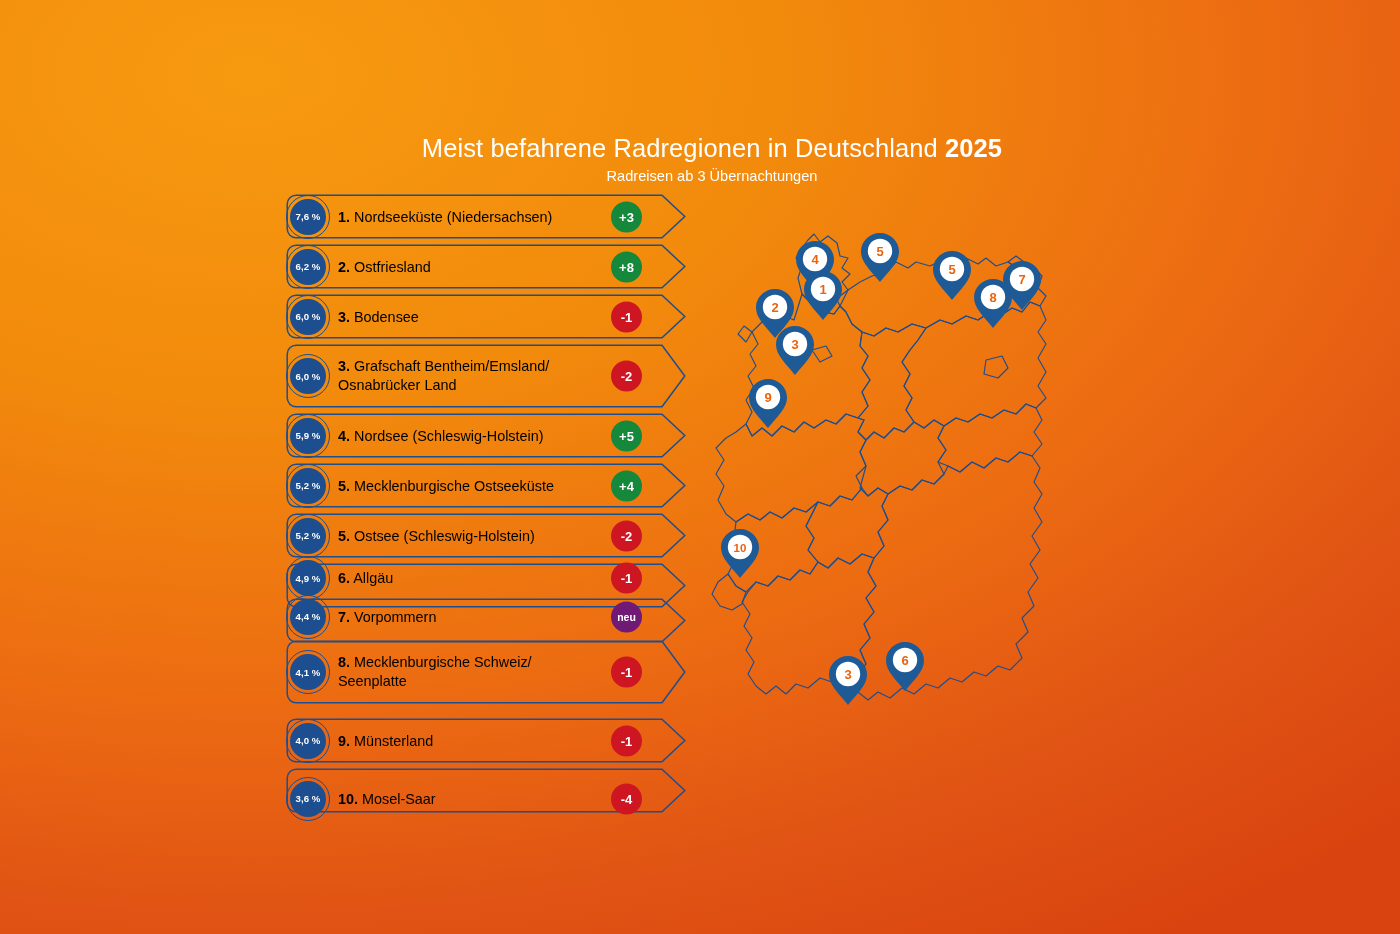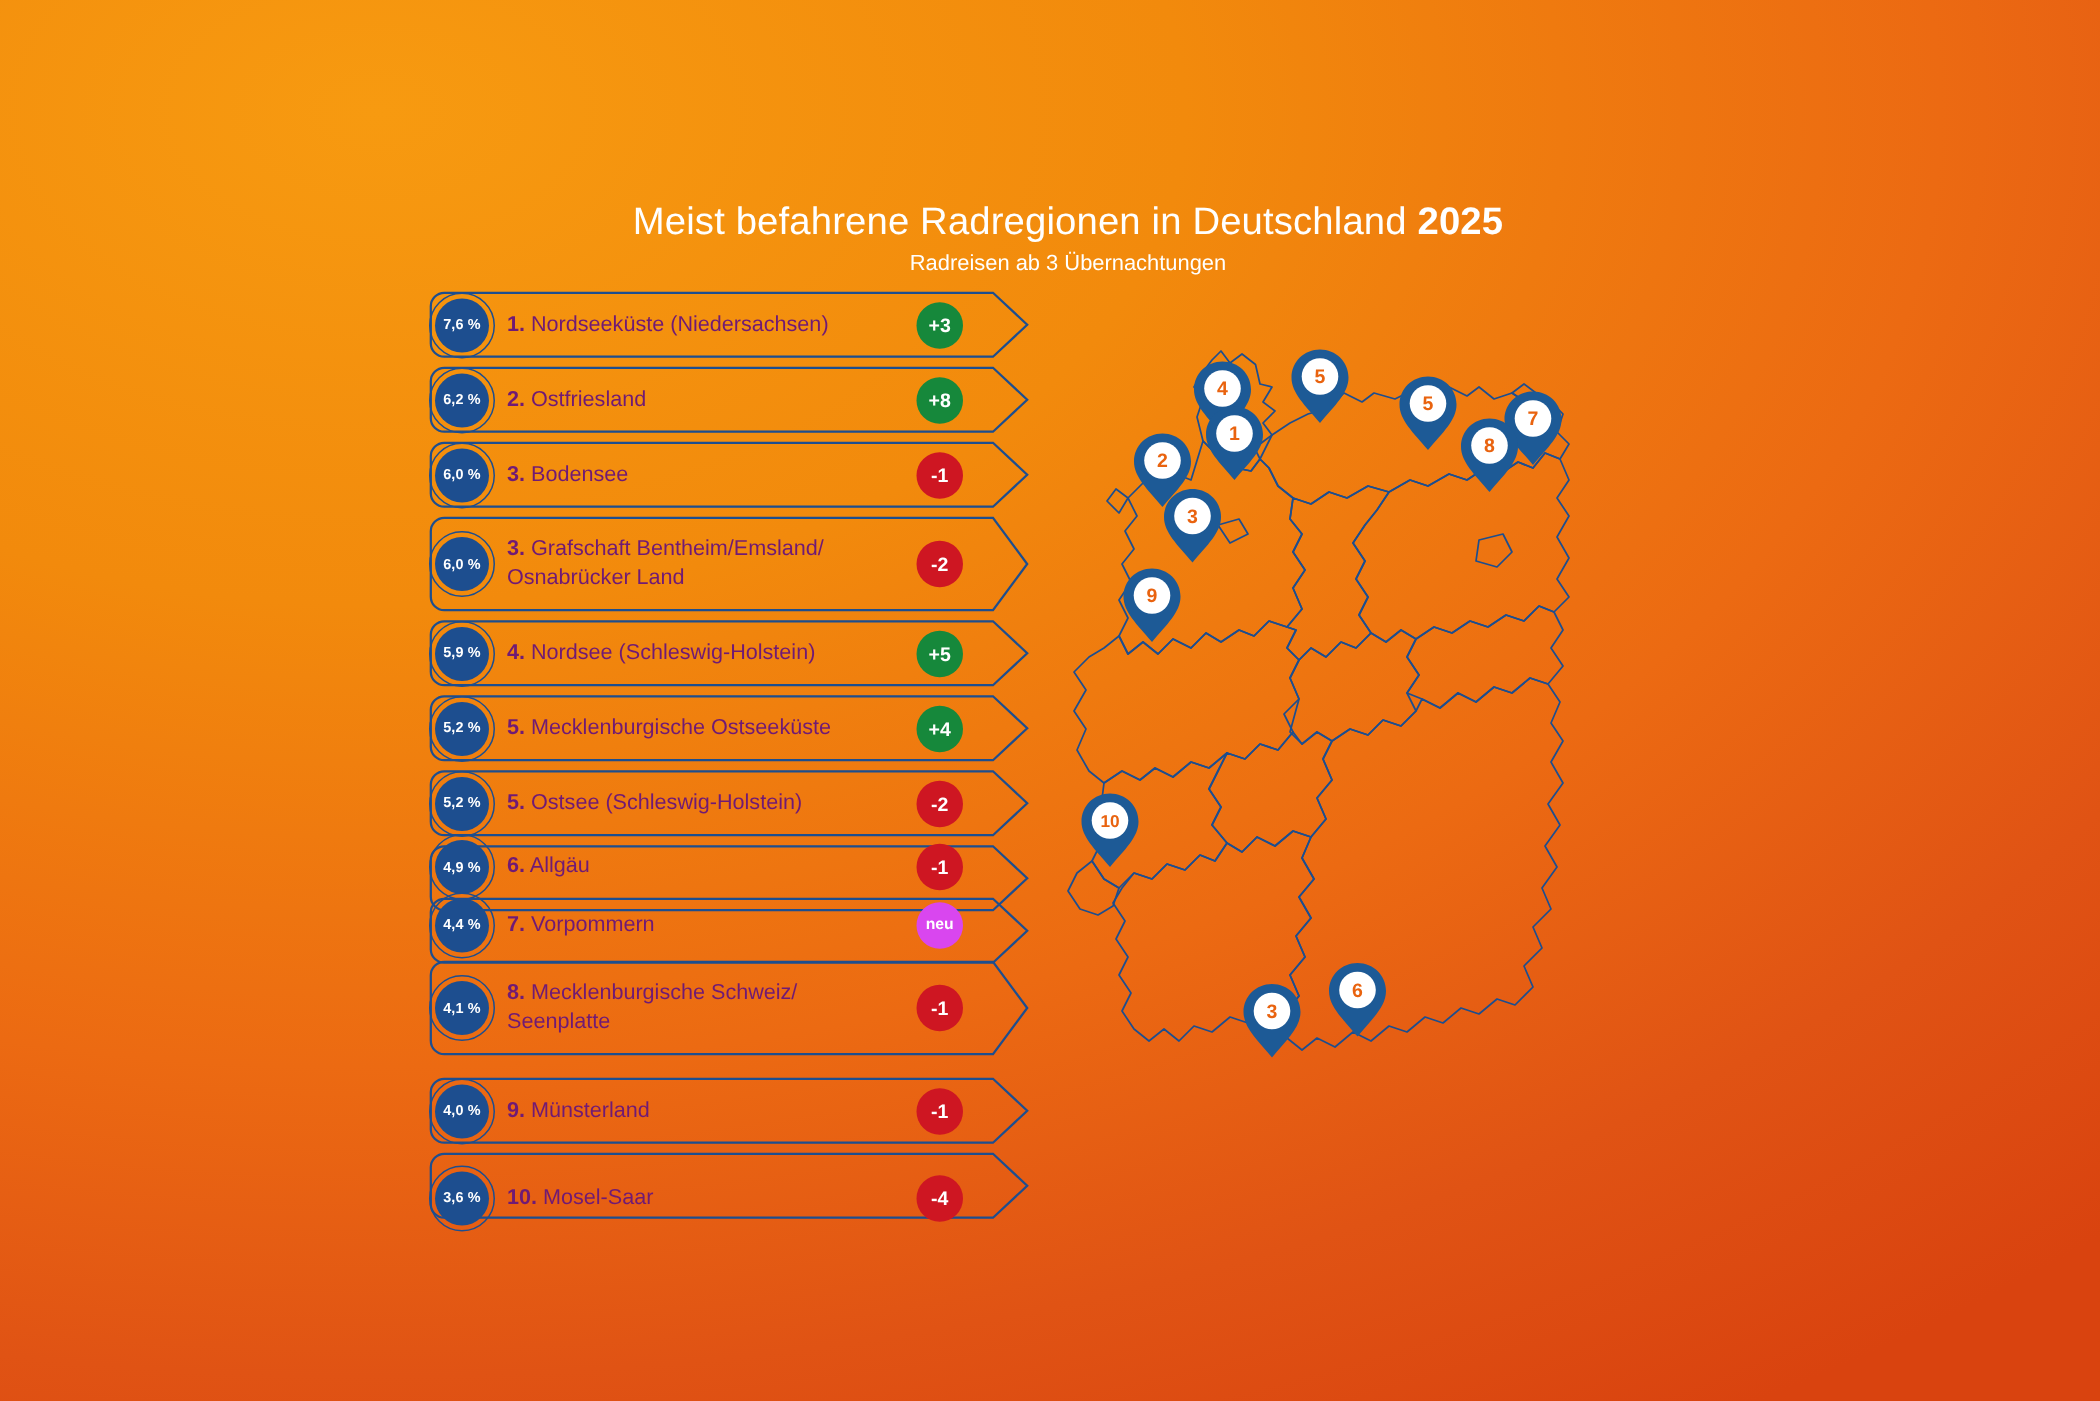--- a/index.html
+++ b/index.html
@@ -41,33 +41,33 @@
     display:flex;align-items:center;justify-content:center;
     box-sizing:border-box;
   }
   .pct .disc{
     width:36px;height:36px;border-radius:50%;background:#1D4E8F;
     display:flex;align-items:center;justify-content:center;
     color:#FFFFFF;font-size:9.6px;font-weight:700;letter-spacing:.1px;
   }
   .label{
     position:absolute;left:52px;top:50%;transform:translateY(-50%);
-    width:280px;color:#701a75;font-size:14.4px;line-height:19px;
+    width:280px;color:#000000;font-size:14.4px;line-height:19px;
   }
   .label .rank{font-weight:700;}
   .badge{
     position:absolute;right:44px;top:50%;transform:translate(0,-50%);
     width:31px;height:31px;border-radius:50%;
     display:flex;align-items:center;justify-content:center;
     color:#FFFFFF;font-size:13px;font-weight:700;line-height:1;
   }
   .badge.neu{font-size:10.5px;}
   .badge.up{background:#16883B;}
   .badge.down{background:#CE1622;}
-  .badge.new{background:#d946ef;}
+  .badge.new{background:#701a75;}
 
   
   .map{position:absolute;left:690px;top:228px;width:420px;height:540px;}
   .map svg{display:block;width:420px;height:540px;overflow:visible;}
   .mapstroke{fill:none;stroke:#1D4E8F;stroke-width:1.15;
     stroke-linejoin:round;stroke-linecap:round;}
 
   .pin-body{fill:#1D5A96;}
   .pin-disc{fill:#FFFFFF;}
   .pin-num{fill:#E9630F;font-family:"Liberation Sans",sans-serif;

